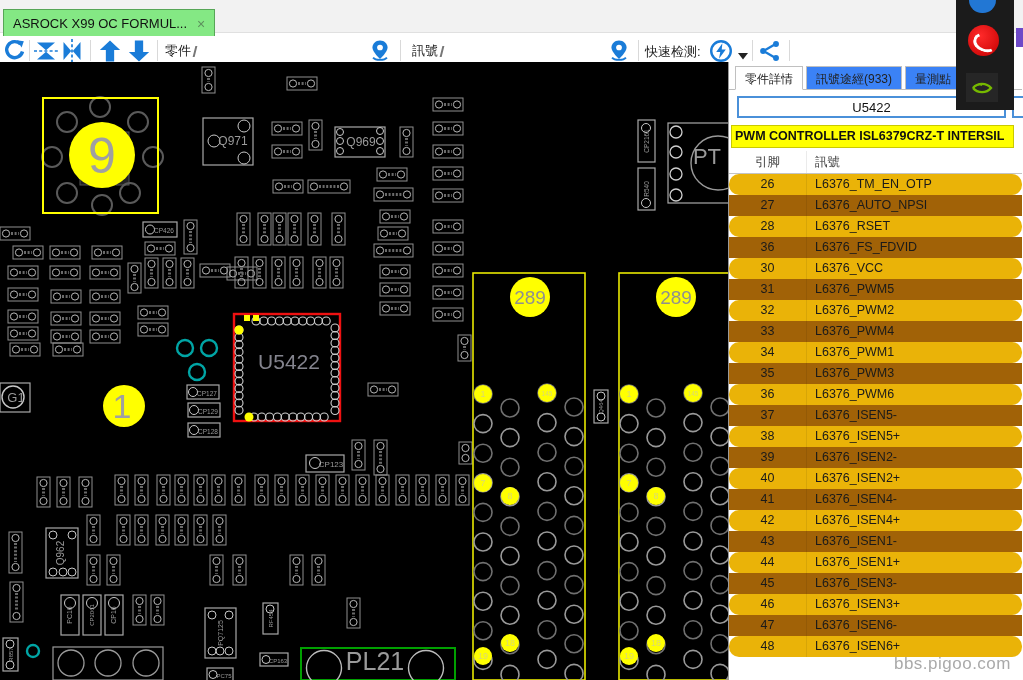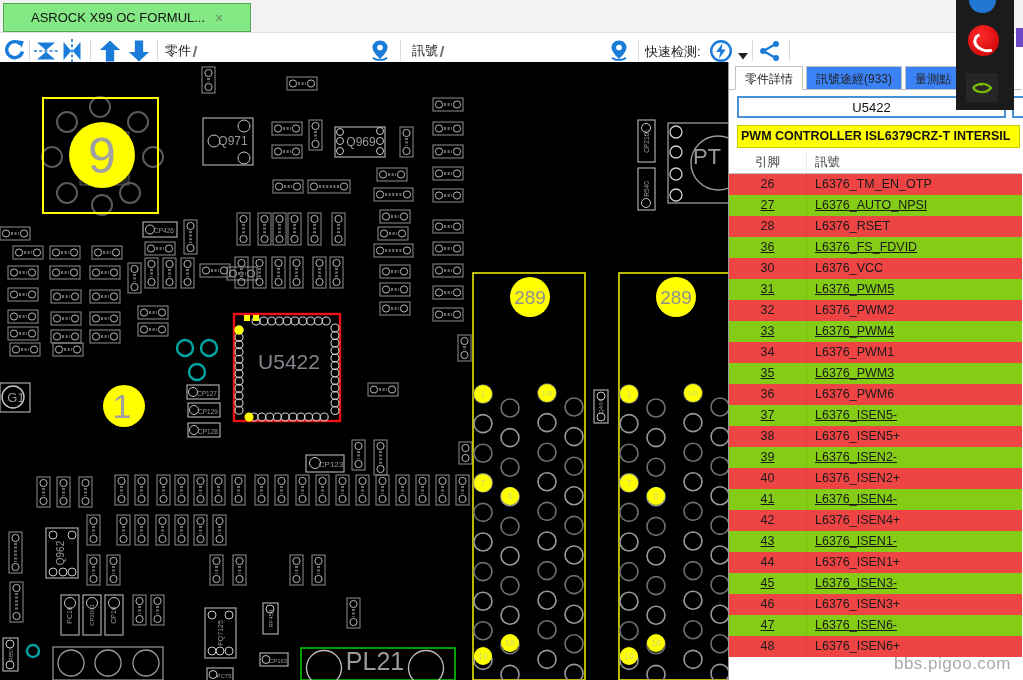--- a/index.html
+++ b/index.html
@@ -1,23 +1,23 @@
 <!DOCTYPE html>
 <html><head>
 <meta charset="utf-8">
 <style>
   html,body{margin:0;padding:0;background:#888;}
   .screen{position:relative;width:1023px;height:680px;background:#fff;overflow:hidden;
           font-family:"Liberation Sans","DejaVu Sans",sans-serif;}
   
   .tabbar{position:absolute;left:0;top:0;width:1023px;height:33px;background:#f2f2f2;
           border-bottom:1px solid #e0e0e0;box-sizing:border-box;}
-  .doc-tab{position:absolute;left:3px;top:3px;height:29px;box-sizing:border-box;
+  .doc-tab{position:absolute;left:3px;top:9px;height:29px;box-sizing:border-box;
            background:#84e884;border:1px solid #57a657;display:flex;align-items:center;
-           padding:0 27px;font-size:13px;color:#111;}
+           padding:0 9px;font-size:13px;color:#111;}
   .doc-tab .close{margin-left:10px;color:#5d8f5d;font-size:14px;cursor:default;}
   
   .toolbar{position:absolute;left:0;top:36px;width:1023px;height:29px;background:#fff;}
   .tbtn{position:absolute;top:3px;width:24px;height:24px;}
   .tbtn svg{width:100%;height:100%;}
   .vsep{position:absolute;top:4px;width:1px;height:21px;background:#d9d9d9;}
   .tb-input{position:absolute;top:5px;height:20px;display:flex;align-items:center;
             font-size:13px;color:#222;}
   .cursor-mark{display:inline-block;width:2px;height:11px;background:#777;margin-left:3px;
                transform:skewX(-14deg);}
@@ -32,29 +32,29 @@
               padding-left:6px;}
   .ptab{height:24px;box-sizing:border-box;border:1px solid #c0c0c0;background:#3b82f6;
         font-size:12px;color:#222;padding:4px 9px 0 9px;margin-right:3px;margin-bottom:-1px;
         white-space:nowrap;}
   .ptab.active{background:#fff;border-bottom:1px solid #fff;}
   .ref-box{position:absolute;top:34px;left:8px;width:269px;height:22px;border:2px solid #4a90d9;
            box-sizing:border-box;display:flex;align-items:center;justify-content:center;
            font-size:13px;color:#111;background:#fff;}
   .ref-box2{position:absolute;top:34px;left:283px;width:30px;height:22px;border:2px solid #4a90d9;
             box-sizing:border-box;background:#fff;}
-  .desc-box{position:absolute;top:63px;left:8px;width:283px;height:23px;background:#ffff00;
+  .desc-box{position:absolute;top:63px;left:2px;width:283px;height:23px;background:#ffff00;
             border:1px solid #c9c900;box-sizing:border-box;font-size:12.5px;font-weight:600;
             color:#111;line-height:21px;padding-left:3px;white-space:nowrap;overflow:hidden;}
   .tbl{position:absolute;top:89px;left:0;width:100%;}
   .thead{height:22px;line-height:22px;border-bottom:1px solid #c4c4c4;display:flex;
          font-size:12.5px;color:#3c3c3c;background:#fff;}
   .trow{height:21px;line-height:21px;display:flex;font-size:12.5px;color:#1a1a1a;}
-  .trow.even{background:#ef4444;}
-  .trow.odd{background:#84cc16;text-decoration:underline;}
+  .trow.even{background:#eab308;border-radius:10px;}
+  .trow.odd{background:#a16207;}
   .trow.sel{background:#0a78d4;color:#fff;}
   .cell-pin{width:78px;text-align:center;border-right:1px solid rgba(0,0,0,0.08);
             box-sizing:border-box;flex:0 0 78px;}
   .cell-sig{padding-left:8px;white-space:nowrap;overflow:hidden;}
   
   .watermark{position:absolute;right:12px;bottom:6px;font-size:17px;letter-spacing:.5px;
              color:rgba(140,140,140,0.75);z-index:40;}
   .tray{position:absolute;left:956px;top:0;width:58px;height:110px;background:#1b1b1b;z-index:50;}
   .tray .blue-partial{position:absolute;left:13px;top:0;width:27px;height:13px;
         background:#2277d4;border-radius:0 0 14px 14px;}

